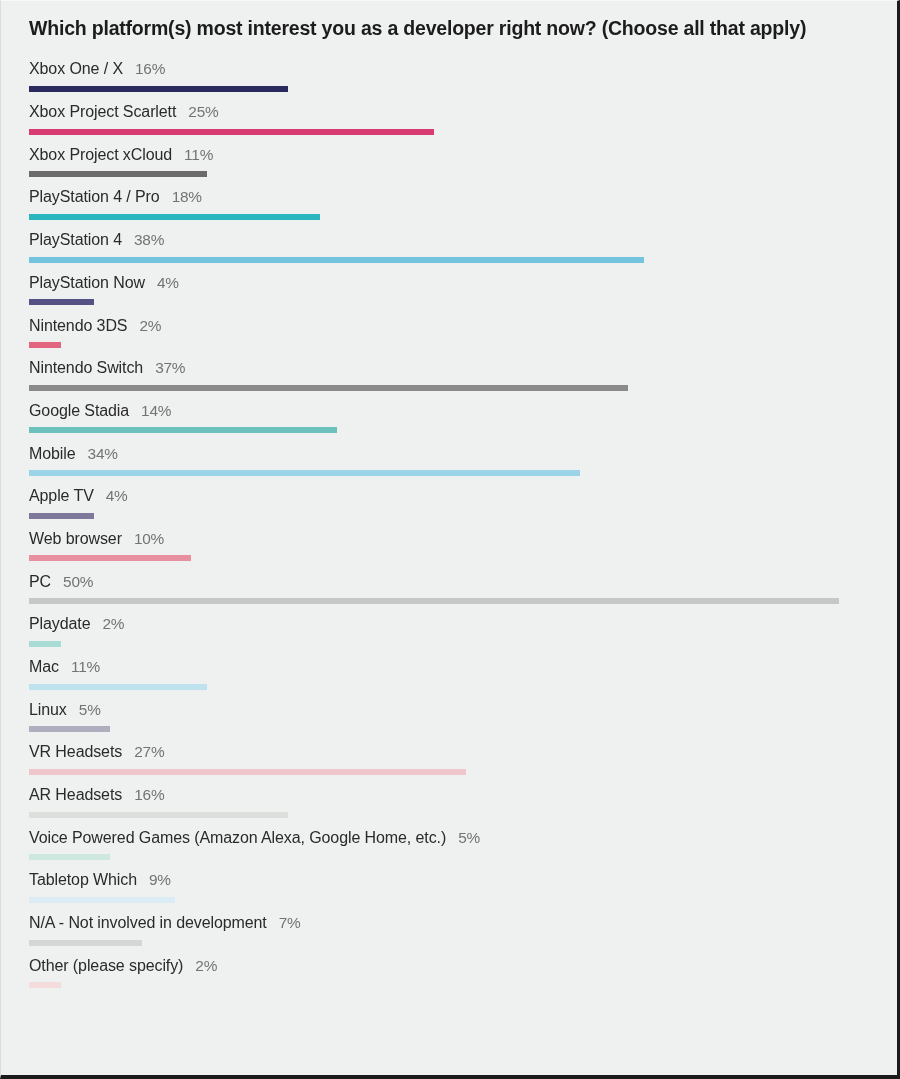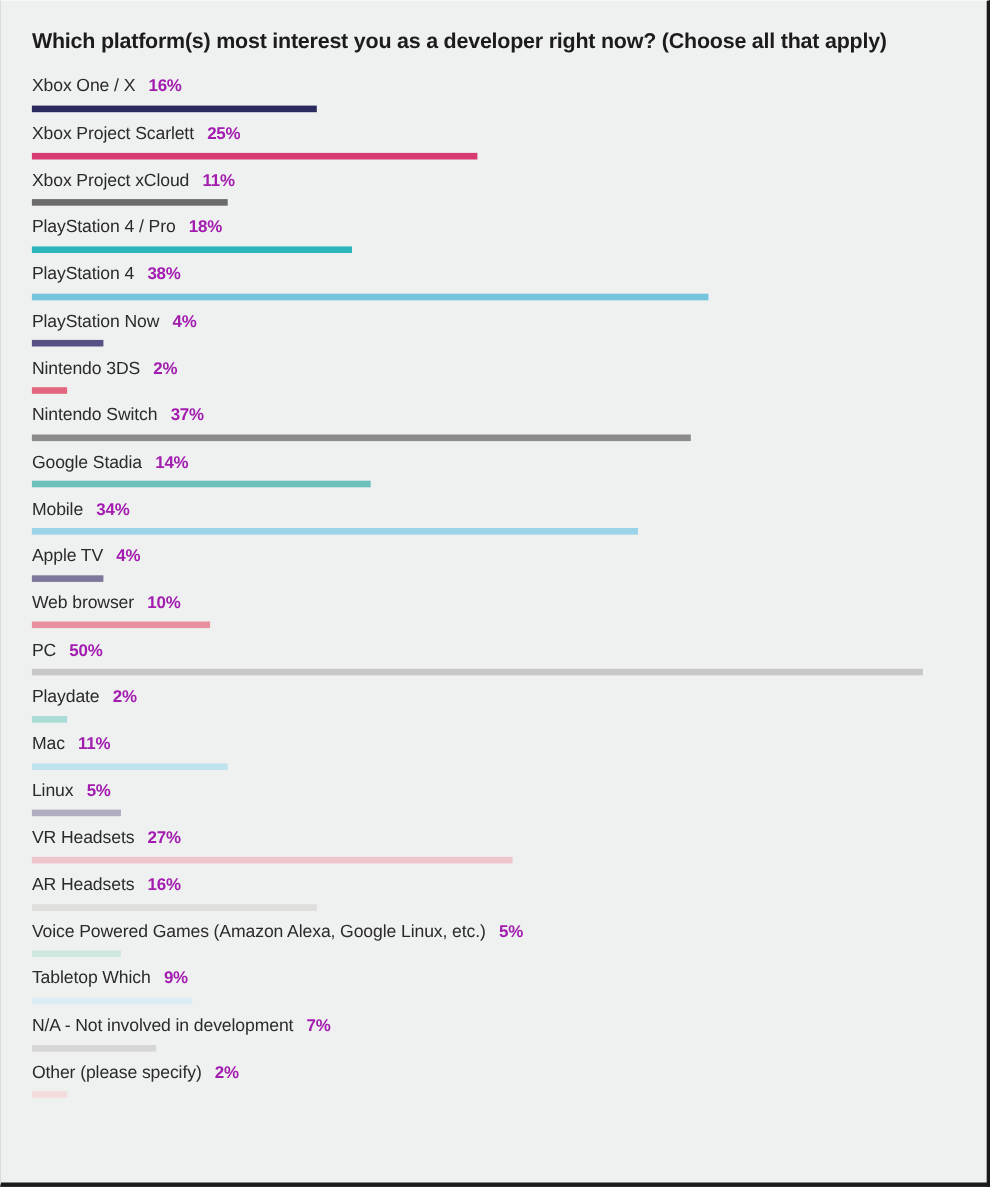--- a/index.html
+++ b/index.html
@@ -19,21 +19,21 @@
     background: #eff0f0;
     border-right: 3px solid #1b1b1b;
     border-bottom: 4px solid #1b1b1b;
     border-left: 1px solid #dcdcdc;
     border-top: 1px solid #f7f7f7;
     overflow: hidden;
   }
   .chart-inner {
     position: absolute;
     left: 0; top: 0; right: 0; bottom: 0;
-    padding: 26px 26px 10px 28px;
+    padding: 16px 26px 10px 28px;
     box-sizing: border-box;
   }
   .chart-title {
     font-size: 19.5px;
     font-weight: bold;
     color: #1c1c1c;
     letter-spacing: -0.2px;
     line-height: 1.2;
     margin: 0 0 21px 0;
     white-space: nowrap;
@@ -50,22 +50,22 @@
     margin-bottom: 8.5px;
   }
   .bar-label {
     font-size: 16px;
     color: #2a2a2a;
     font-weight: normal;
     letter-spacing: -0.1px;
   }
   .bar-value {
     font-size: 15.4px;
-    color: #a21caf;
-    font-weight: bold;
+    color: #737373;
+    font-weight: normal;
     margin-left: 12px;
     letter-spacing: -0.2px;
   }
   .bar-track {
     height: 6px;
     width: 100%;
     position: relative;
   }
   .bar-fill {
     height: 6px;
@@ -182,21 +182,21 @@
             <div class="bar-fill" style="width: 51.9231%; background: rgb(240, 198, 205);"></div>
           </div>
         </div>
         <div class="bar-row">
           <div class="bar-label-line"><span class="bar-label">AR Headsets</span><span class="bar-value">16%</span></div>
           <div class="bar-track">
             <div class="bar-fill" style="width: 30.7692%; background: rgb(222, 222, 220);"></div>
           </div>
         </div>
         <div class="bar-row">
-          <div class="bar-label-line"><span class="bar-label">Voice Powered Games (Amazon Alexa, Google Linux, etc.)</span><span class="bar-value">5%</span></div>
+          <div class="bar-label-line"><span class="bar-label">Voice Powered Games (Amazon Alexa, Google Home, etc.)</span><span class="bar-value">5%</span></div>
           <div class="bar-track">
             <div class="bar-fill" style="width: 9.61538%; background: rgb(207, 232, 223);"></div>
           </div>
         </div>
         <div class="bar-row">
           <div class="bar-label-line"><span class="bar-label">Tabletop Which</span><span class="bar-value">9%</span></div>
           <div class="bar-track">
             <div class="bar-fill" style="width: 17.3077%; background: rgb(220, 236, 245);"></div>
           </div>
         </div>

